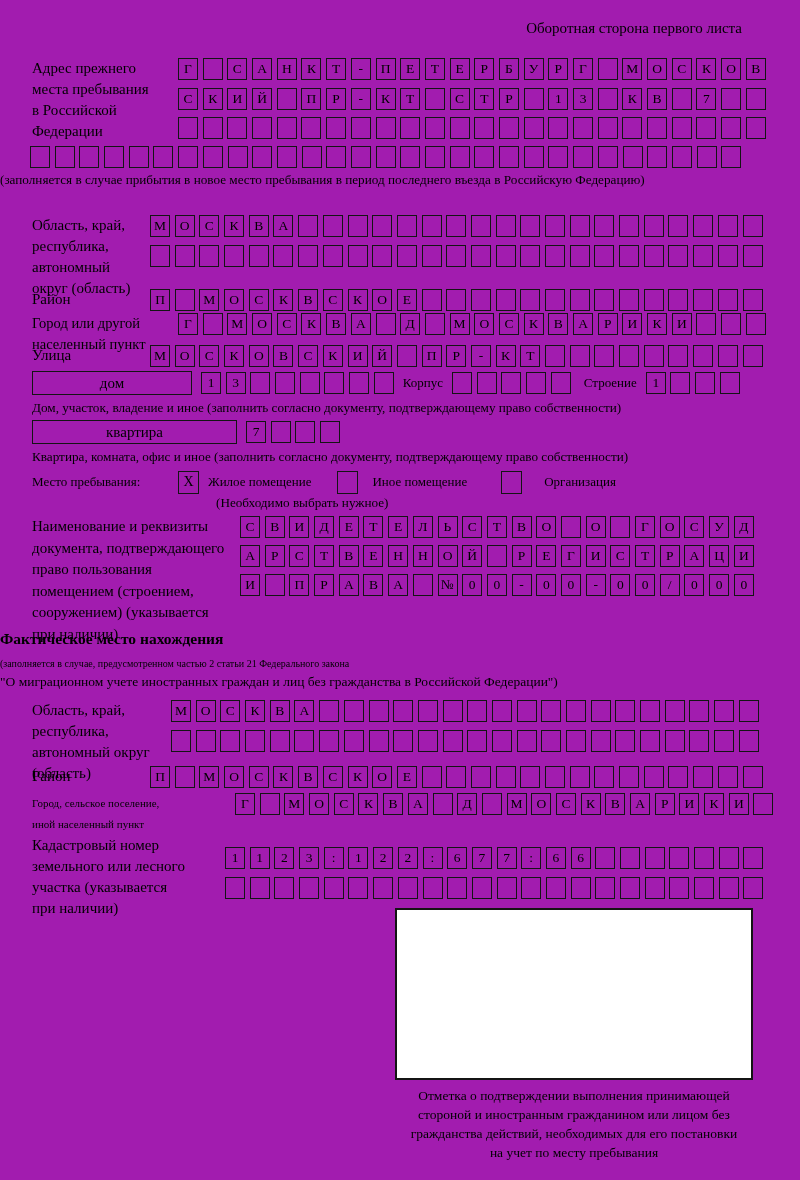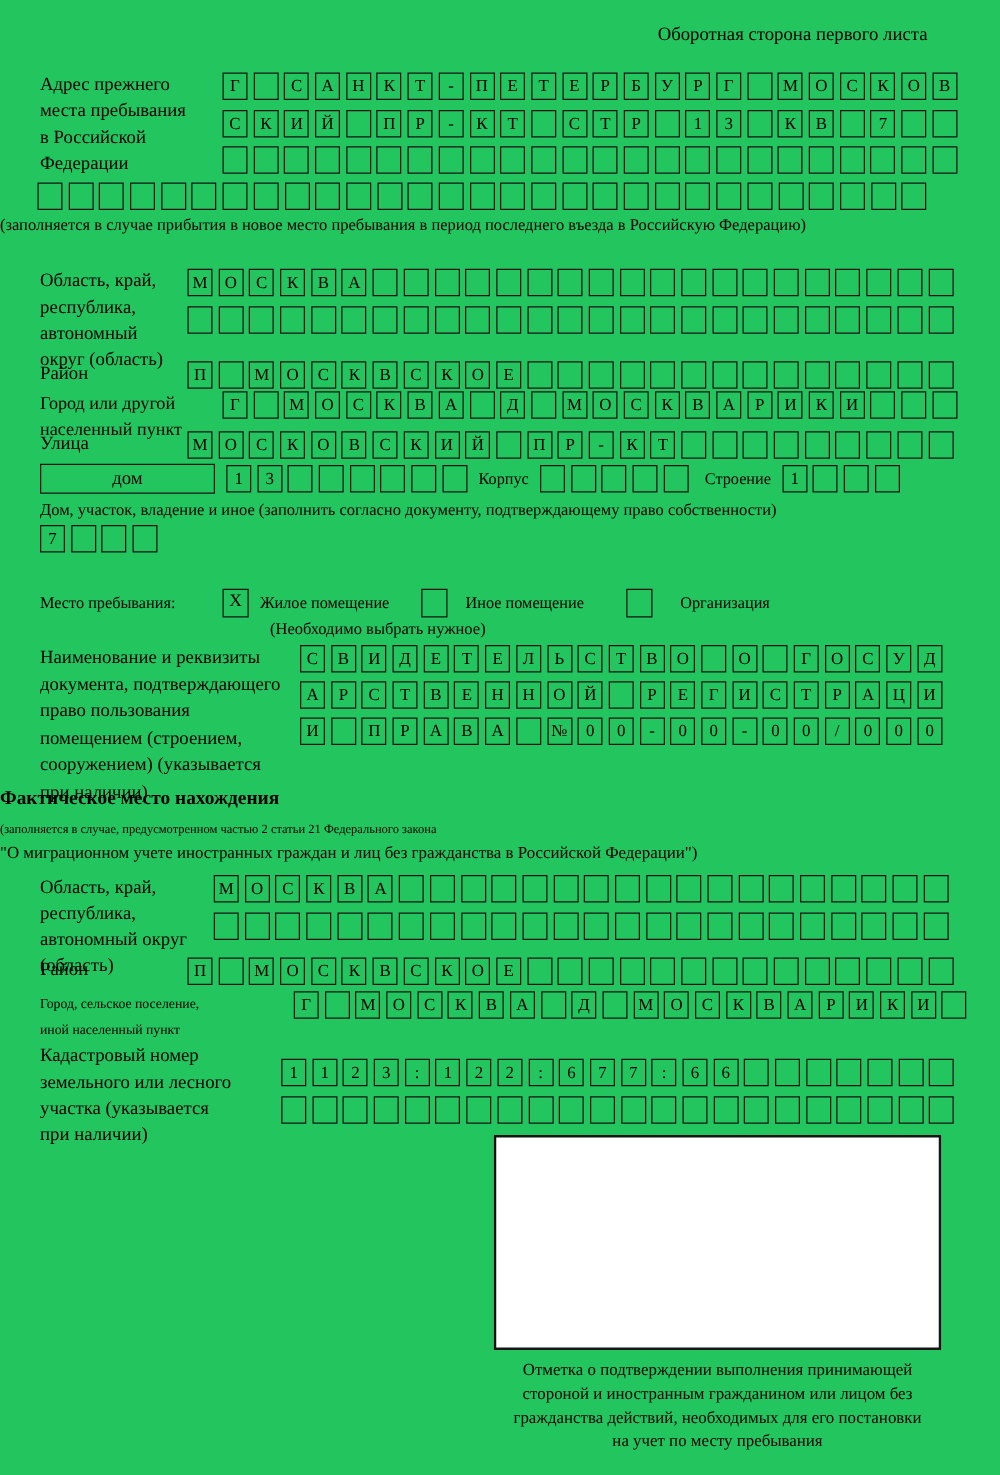--- a/index.html
+++ b/index.html
@@ -1,17 +1,17 @@
 <!DOCTYPE html>
 <html><head>
 <meta charset="utf-8">
 <style>
   html,body{margin:0;padding:0;background:#fff;}
   body{width:800px;height:1180px;font-family:"Liberation Serif","DejaVu Serif",serif;color:#000;}
-  .page{position:relative;width:800px;height:1180px;overflow:hidden;background:#22c55e;}
+  .page{position:relative;width:800px;height:1180px;overflow:hidden;background:#a21caf;}
   .abs{position:absolute;}
   .flabel{font-size:15px;line-height:21px;white-space:pre-line;flex:none;}
   .frow{display:flex;align-items:flex-start;}
   .cellcol{display:flex;flex-direction:column;}
   .cells{display:flex;gap:4.7px;flex:none;}
   .cell{box-sizing:border-box;flex:none;width:20px;height:22px;border:1.5px solid #141414;
         display:flex;align-items:center;justify-content:center;font-size:13.5px;line-height:1;}
   .lw118{width:118px;} .lw146{width:146px;} .lw139{width:139px;}
   .lw203{width:203px;} .lw193{width:193px;} .lw208{width:208px;}
   .caption{font-size:13.2px;line-height:17px;}
@@ -303,21 +303,21 @@
         <div class="cell"></div>
         <div class="cell"></div>
         <div class="cell"></div>
         <div class="cell"></div>
         <div class="cell"></div>
         <div class="cell"></div>
       </div>
   </div>
 
   <div class="abs frow" style="top:371px;left:32px;align-items:center;gap:9px;">
-    <div class="fieldbox" style="width:140px;">
+    <div class="fieldbox" style="width:160px;">
       <span>дом</span>
     </div>
     <div class="cells">
         <div class="cell">1</div>
         <div class="cell">3</div>
         <div class="cell"></div>
         <div class="cell"></div>
         <div class="cell"></div>
         <div class="cell"></div>
         <div class="cell"></div>
@@ -335,27 +335,31 @@
     <div class="cells">
         <div class="cell">1</div>
         <div class="cell"></div>
         <div class="cell"></div>
         <div class="cell"></div>
       </div>
   </div>
   <div class="abs caption" style="top:399px;left:32px;">Дом, участок, владение и иное (заполнить согласно документу, подтверждающему право собственности)</div>
 
   <div class="abs frow" style="top:420px;left:32px;align-items:center;gap:9px;">
+    <div class="fieldbox" style="width:205px;">
+      <span>квартира</span>
+    </div>
     <div class="cells">
         <div class="cell">7</div>
         <div class="cell"></div>
         <div class="cell"></div>
         <div class="cell"></div>
       </div>
   </div>
+  <div class="abs caption" style="top:448px;left:32px;">Квартира, комната, офис и иное (заполнить согласно документу, подтверждающему право собственности)</div>
 
   <div class="abs frow" style="top:470px;left:32px;align-items:center;">
     <span class="inline-lbl lw146">Место пребывания:</span>
     <div class="cbx">X</div>
     <span class="inline-lbl" style="margin-left:9px;">Жилое помещение</span>
     <div class="cbx" style="margin-left:26px;"></div>
     <span class="inline-lbl" style="margin-left:14px;">Иное помещение</span>
     <div class="cbx" style="margin-left:34px;"></div>
     <span class="inline-lbl" style="margin-left:22px;">Организация</span>
   </div>

